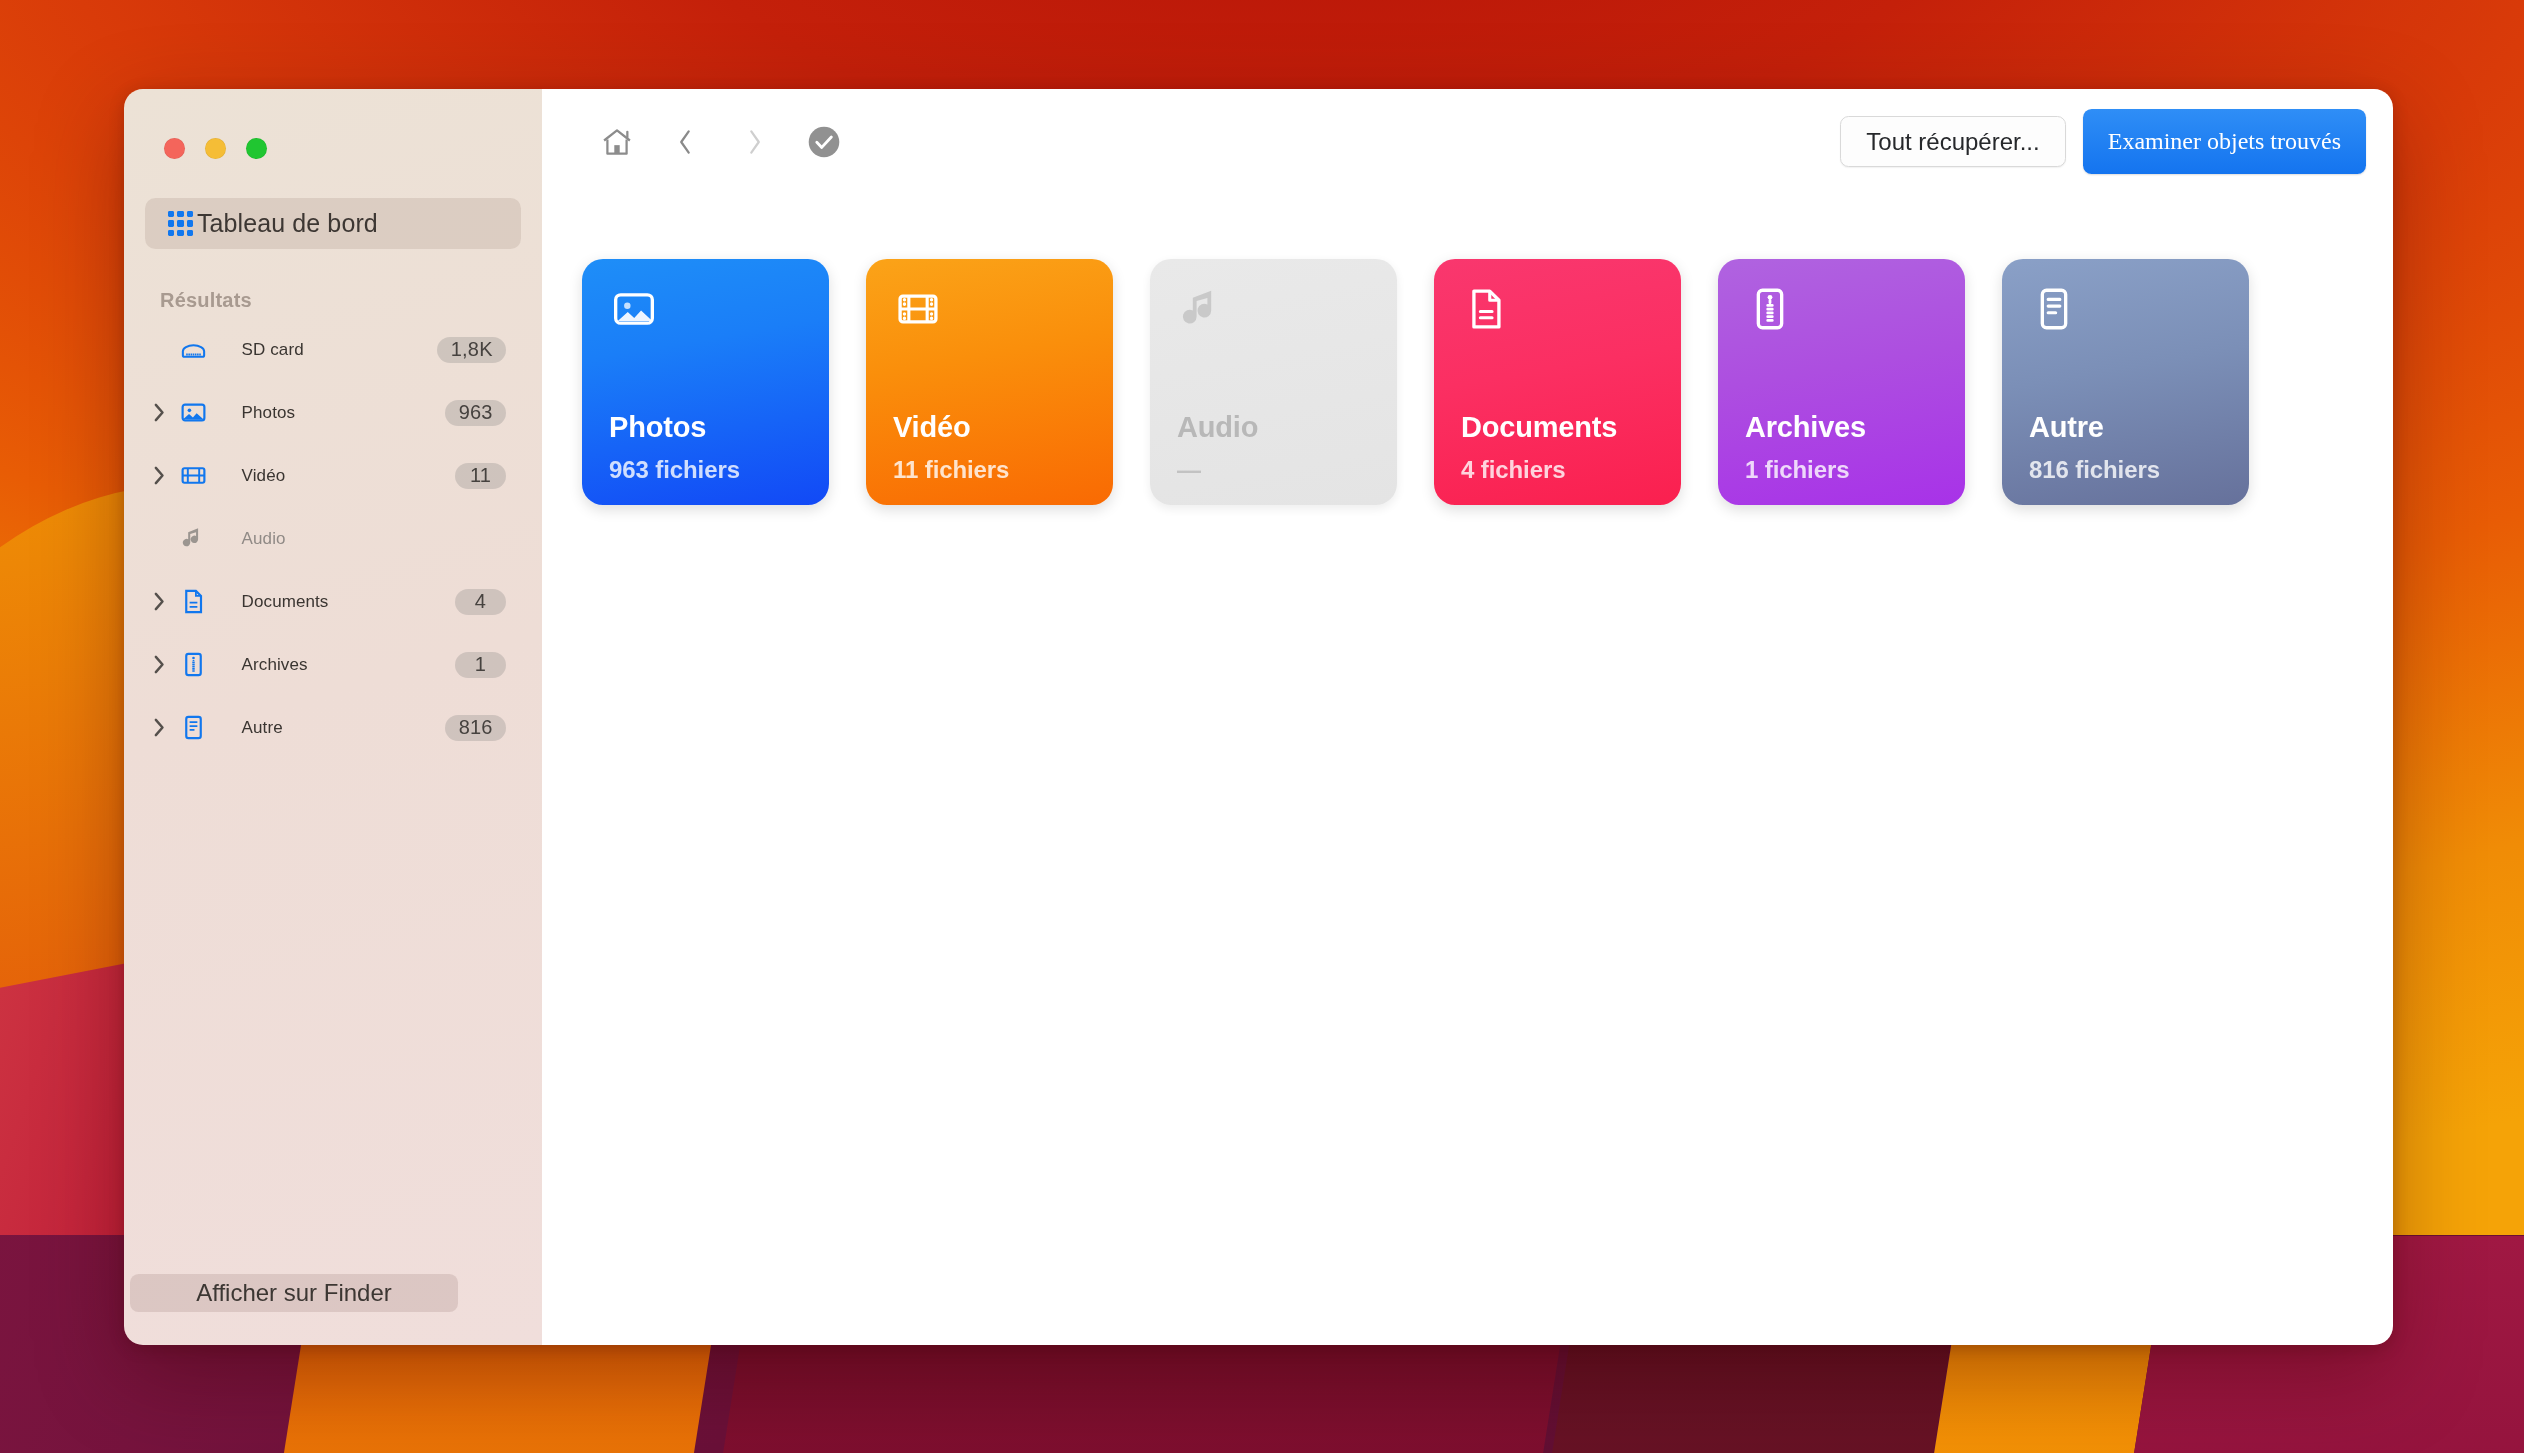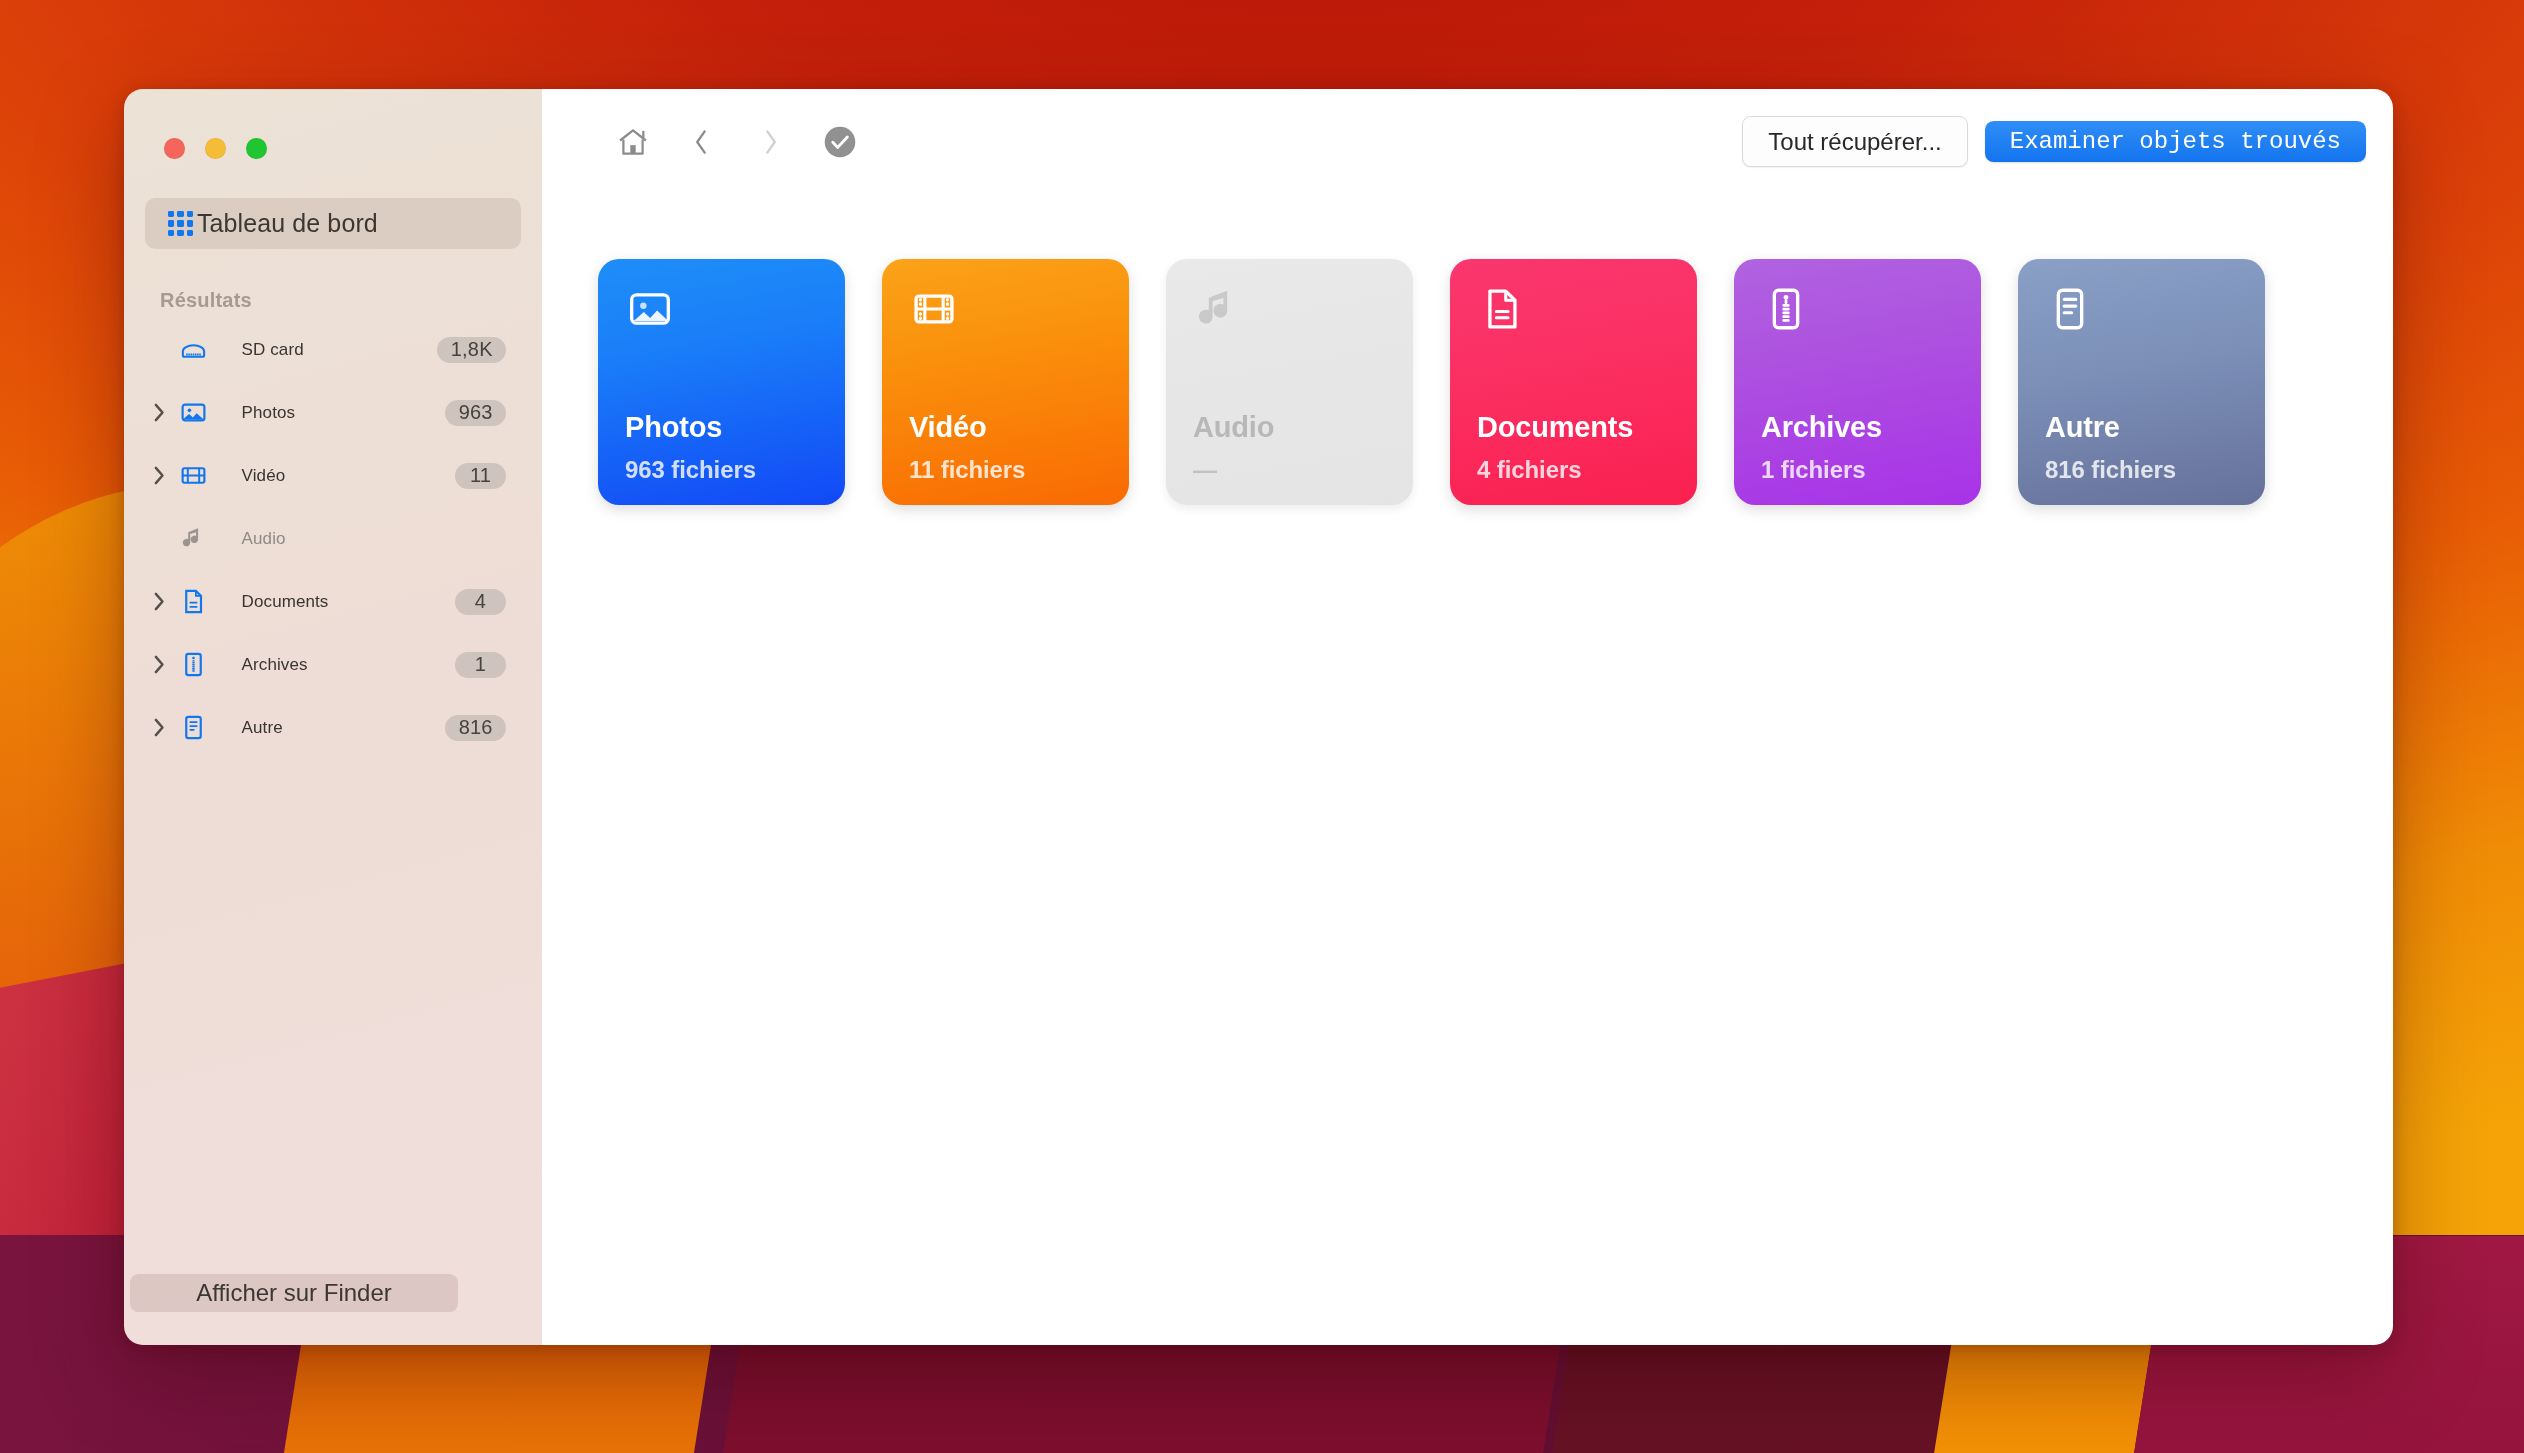--- a/index.html
+++ b/index.html
@@ -176,21 +176,20 @@
     font-size: 24px;
     color: #3c3733;
     cursor: pointer;
   }
 
   
   #main {
     flex: 1;
     background: #ffffff;
     position: relative;
-    padding-left: 16px;
   }
 
   #toolbar {
     height: 105px;
     display: flex;
     align-items: center;
     padding: 0 27px 0 40px;
   }
   .tb-icons { display: flex; align-items: center; gap: 0; }
   .tb-btn {
@@ -209,27 +208,27 @@
     background: #fdfdfd;
     border: 1px solid #d9d9d9;
     box-shadow: 0 1px 1.4px rgba(0,0,0,0.06);
     font-family: "Liberation Sans", sans-serif;
     font-size: 24px;
     color: #26282b;
     cursor: pointer;
     white-space: nowrap;
   }
   .btn-primary {
-    height: 41px;
+    height: 65px;
     padding: 0 25px;
     border-radius: 8.6px;
     background: linear-gradient(180deg,#2f8ef6 0%,#1474ef 100%);
     border: none;
     box-shadow: 0 1px 1.9px rgba(0,0,0,0.14);
-    font-family: Liberation Mono, monospace;
+    font-family: Liberation Serif, serif;
     font-size: 24px;
     color: #ffffff;
     cursor: pointer;
     white-space: nowrap;
   }
 
   #headline { padding: 21px 0 0 40px; }
   #headline h1 {
     font-size: 46px;
     font-weight: bold;

